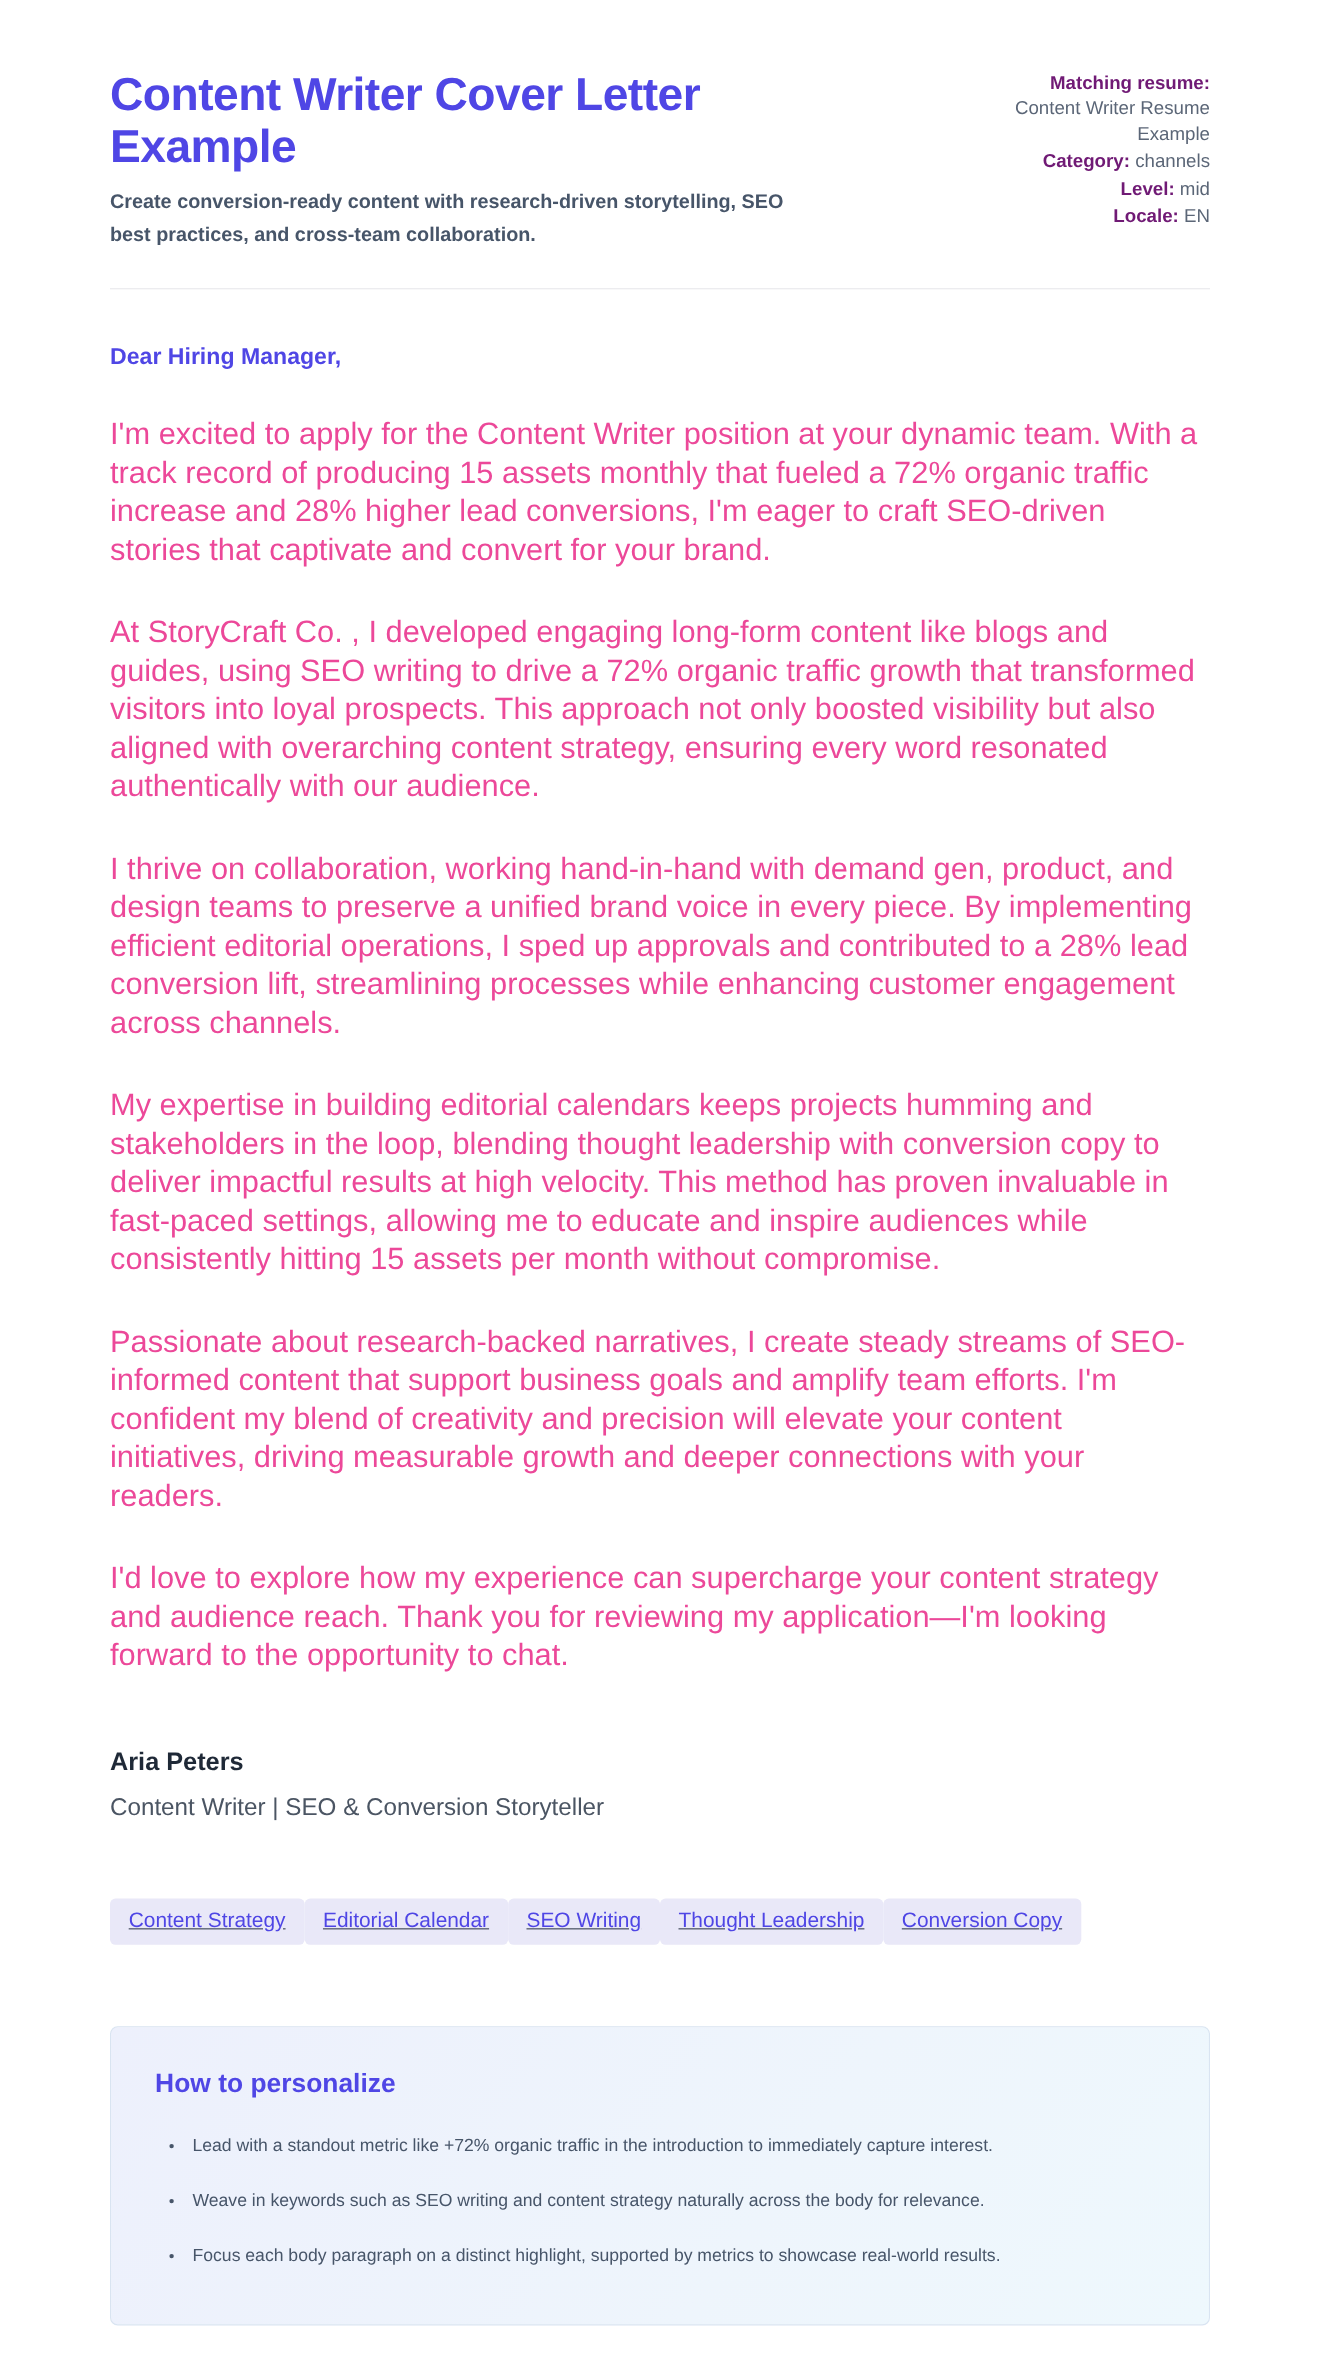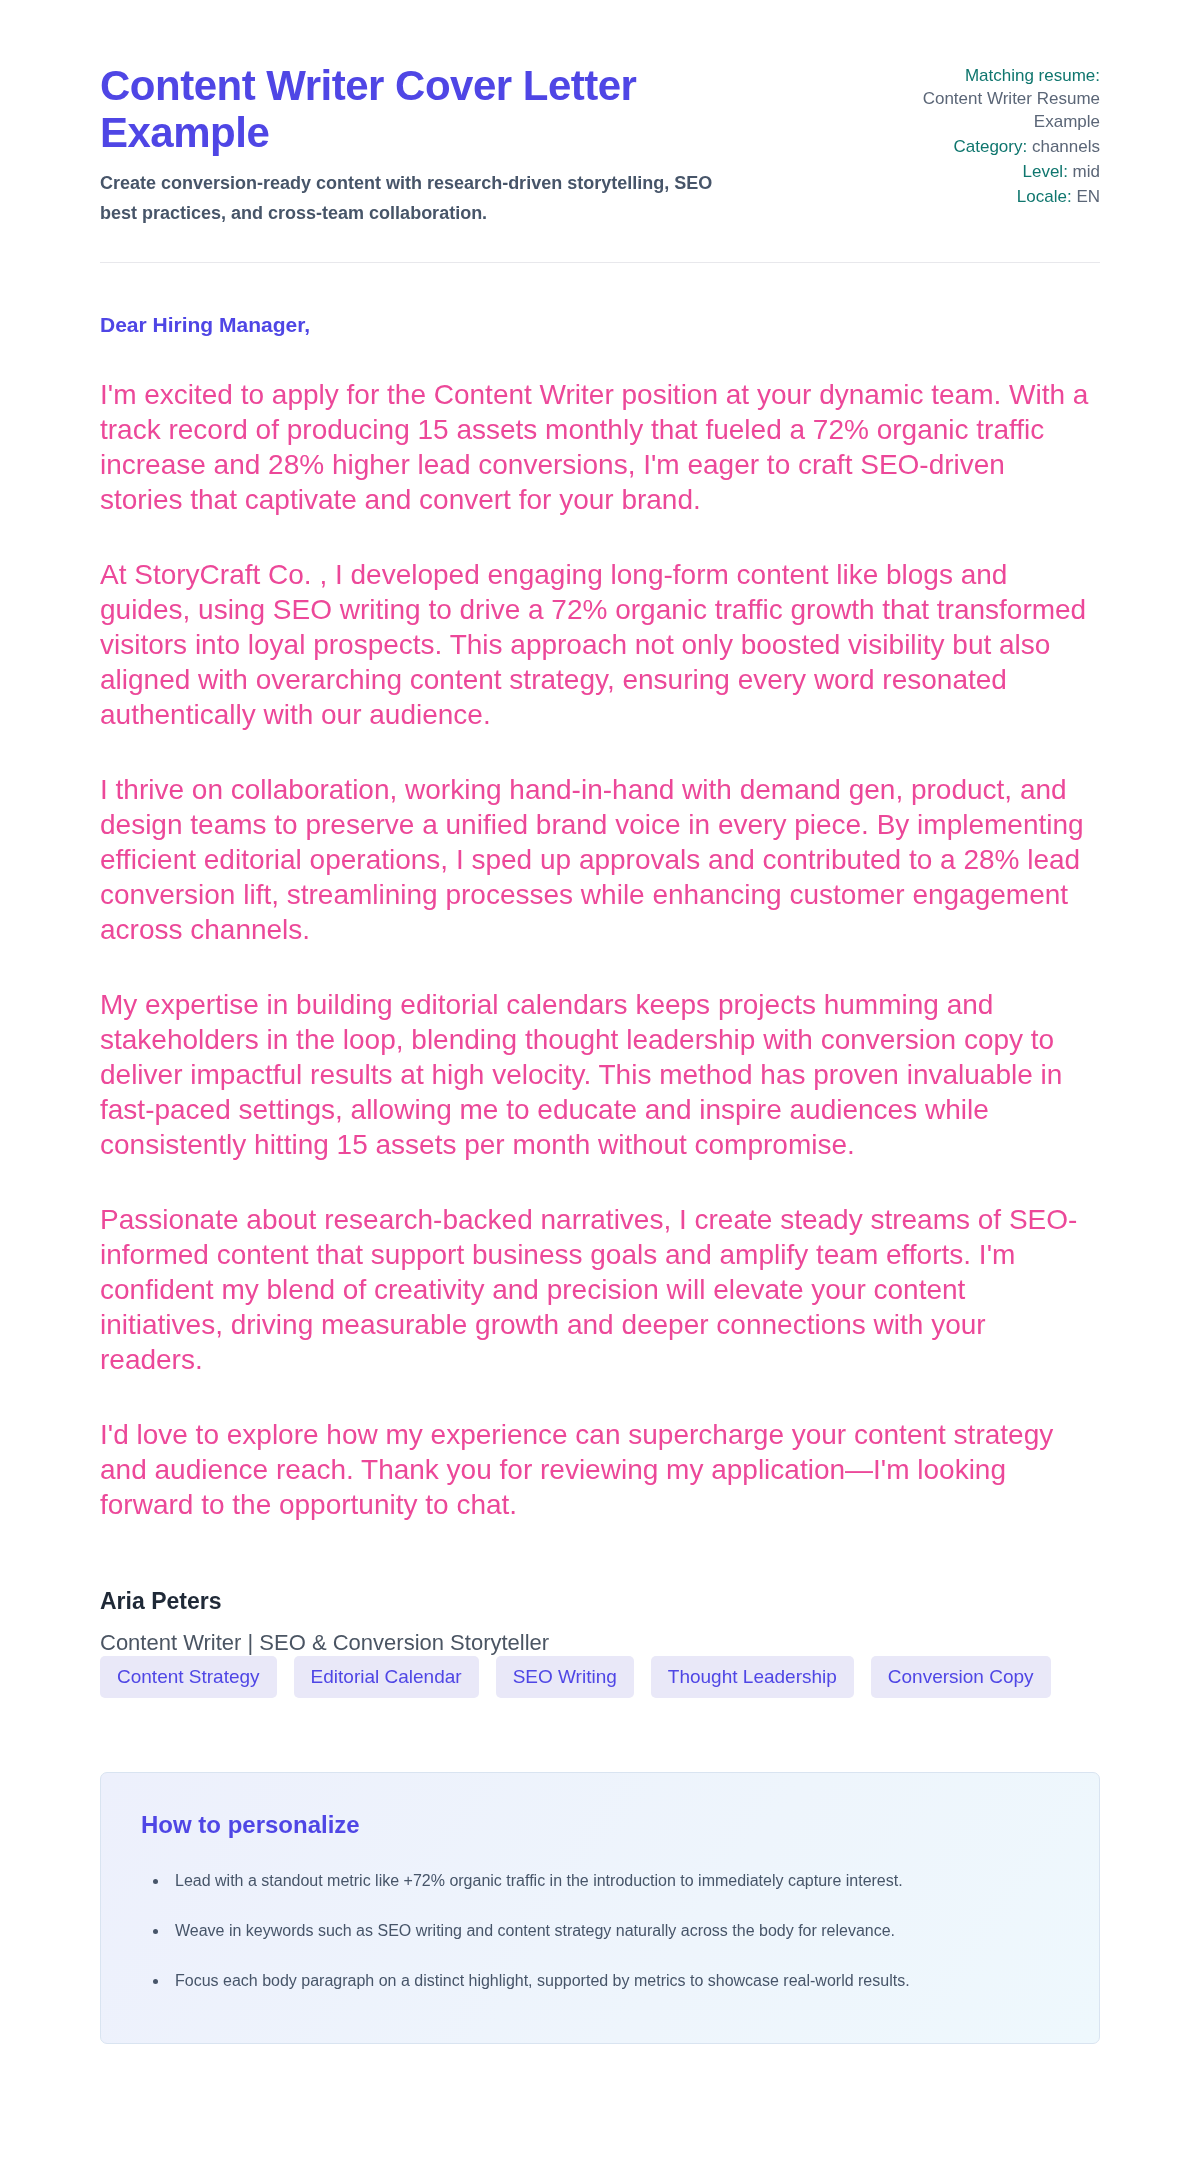--- a/index.html
+++ b/index.html
@@ -38,21 +38,21 @@
   }
   .meta {
     width: 232px;
     flex-shrink: 0;
     text-align: right;
     font-size: 17px;
     line-height: 23px;
     padding-top: 2px;
   }
   .meta-row { margin-bottom: 2px; }
-  .meta-label { font-weight: 400; color: #0f766e; }
+  .meta-label { font-weight: 700; color: #701a75; }
   .meta-value { color: #5b6677; }
   .meta-row-block .meta-label { display: block; }
   .meta-row-block .meta-value { display: block; }
   
   .divider {
     border: none;
     border-top: 1px solid #e8e8ec;
     margin-top: 34px;
   }
   
@@ -75,22 +75,23 @@
     font-weight: 700;
     color: #1f2937;
   }
   .signature-role {
     margin-top: 15px;
     font-size: 22px;
     color: #4b5563;
   }
   
   .tags {
+    margin-top: 70px;
     display: flex;
-    gap: 17px;
+    text-decoration: underline;
   }
   .tag {
     background: #e9e8f8;
     color: #4f46e5;
     font-size: 19px;
     padding: 10px 17px;
     border-radius: 5px;
     white-space: nowrap;
   }
   

